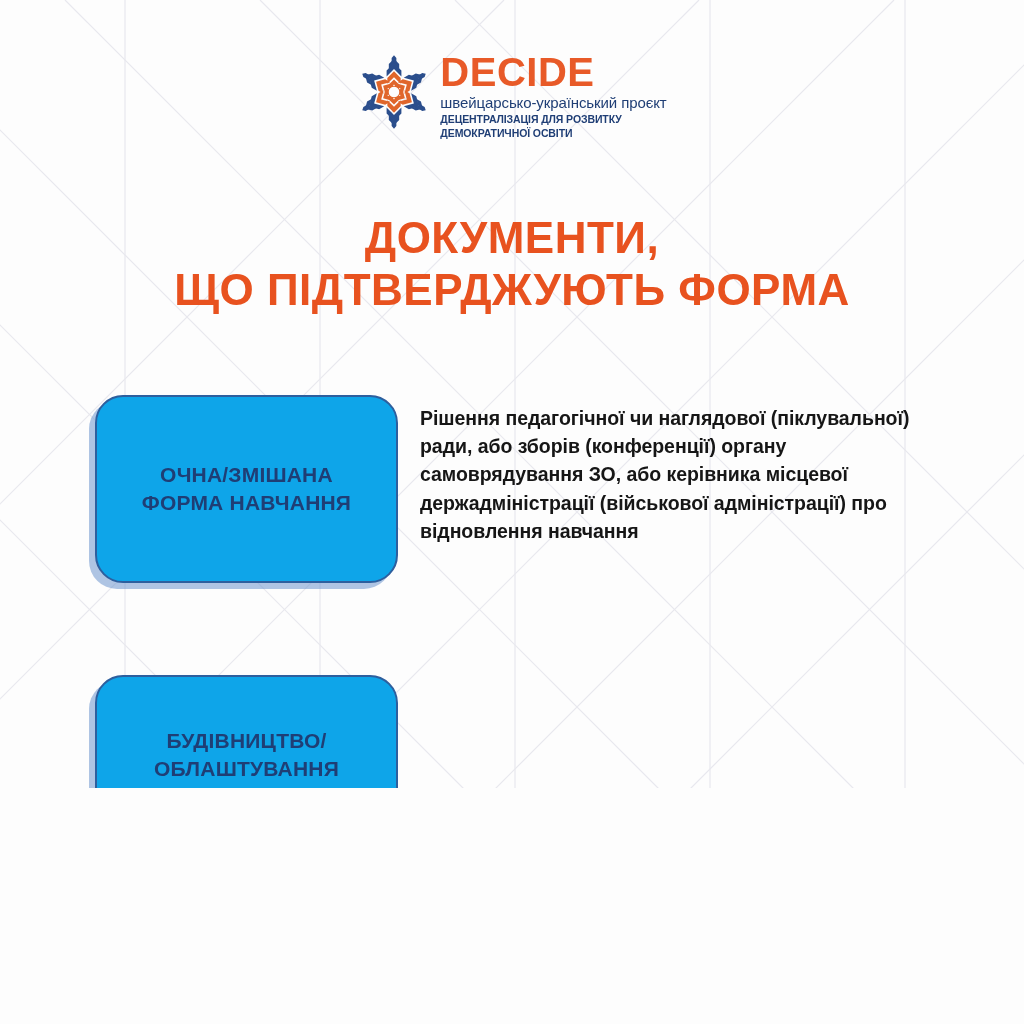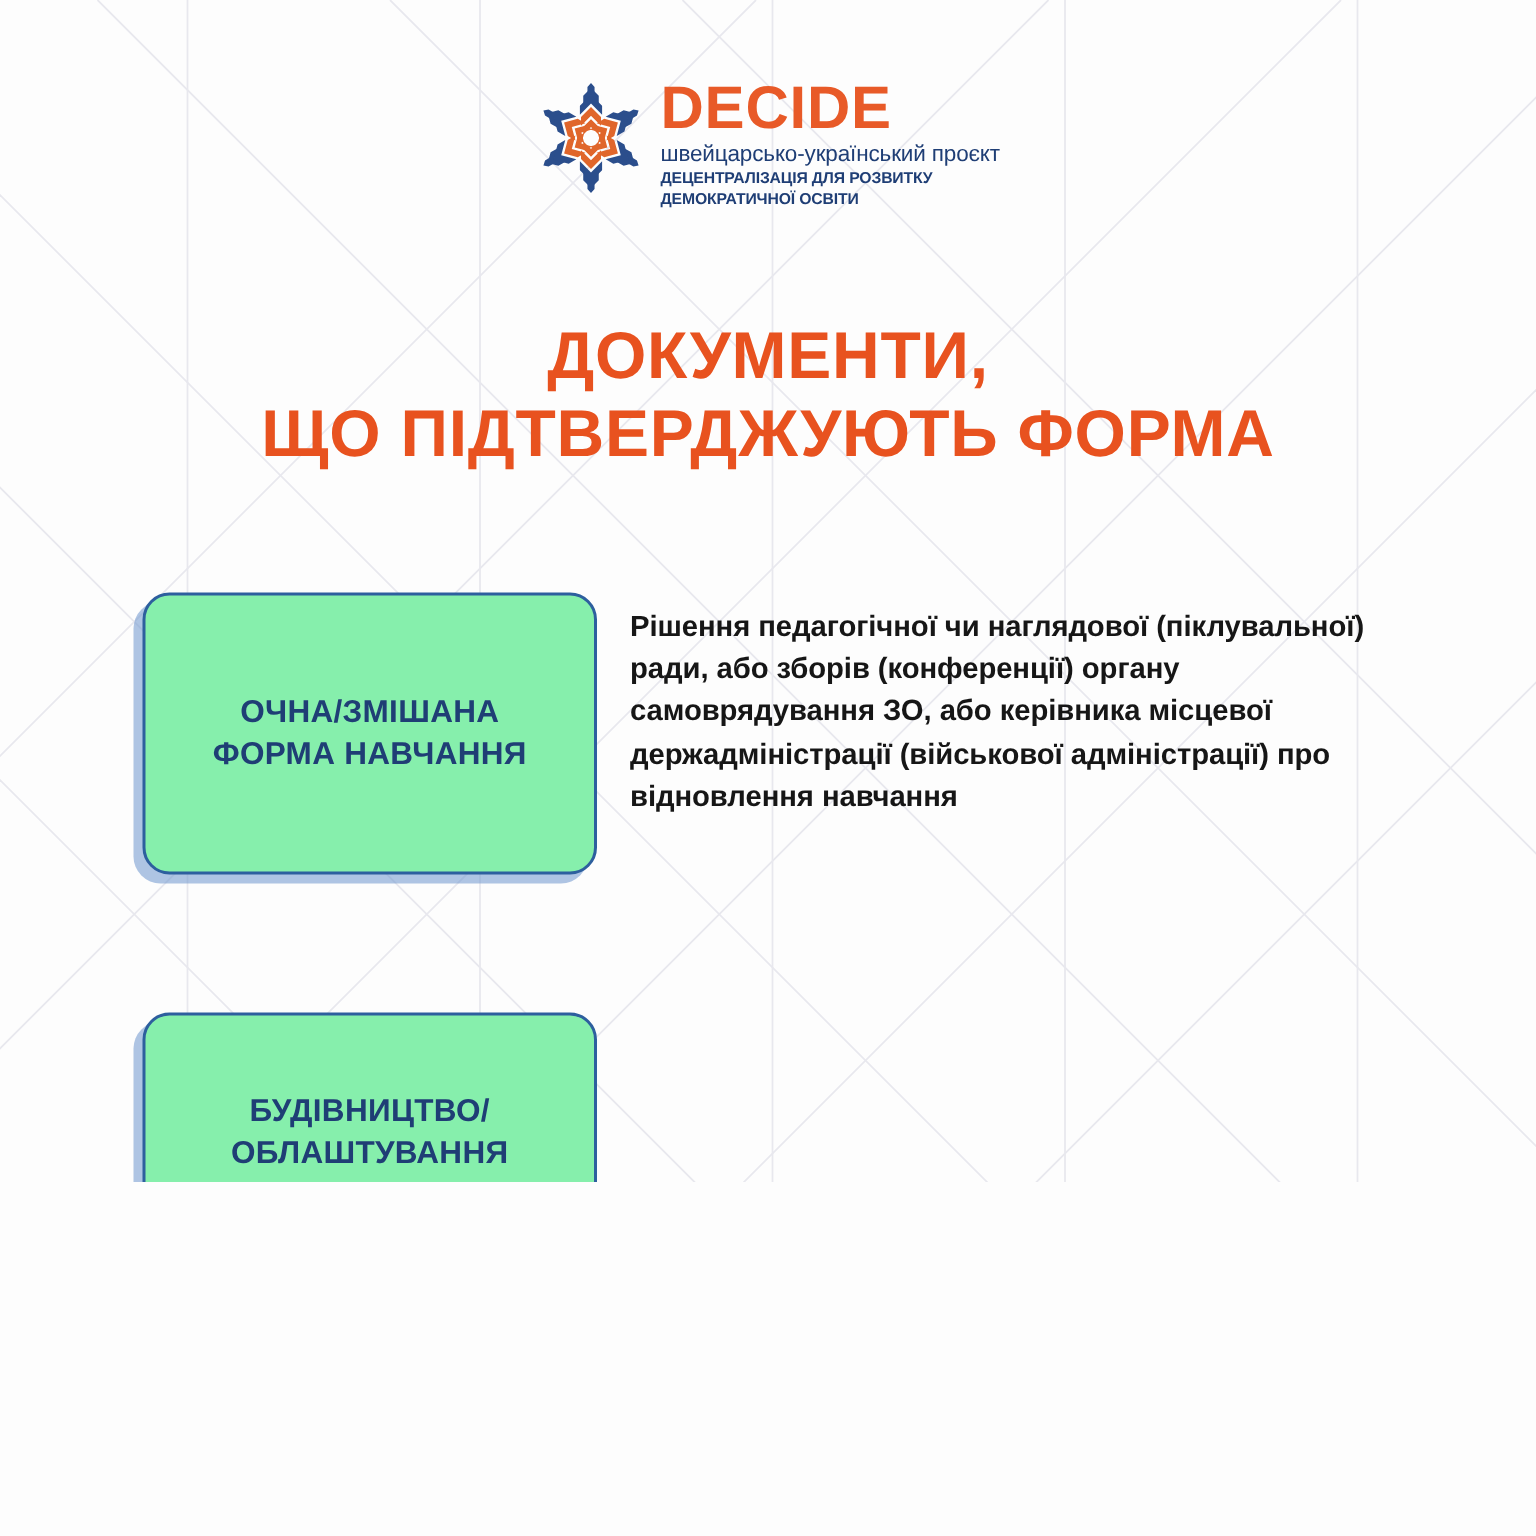--- a/index.html
+++ b/index.html
@@ -130,23 +130,23 @@
     align-items: flex-start;
   }
   .row-1 { left: 95px; top: 395px; width: 880px; }
   .row-2 { left: 95px; top: 675px; width: 880px; }
 
   .card {
     position: relative;
     flex: 0 0 auto;
     width: 303px;
     box-sizing: border-box;
-    background: #86efac;
+    background: #0ea5e9;
     border: 2.5px solid #2D5F9E;
-    border-radius: 18px;
+    border-radius: 28px;
     display: flex;
     align-items: center;
     justify-content: center;
     text-align: center;
     box-shadow: -6px 6px 0 0 rgba(110, 150, 205, 0.55);
   }
   .card-1 { height: 188px; }
   .card-2 { height: 188px; }
 
   .card-label {

